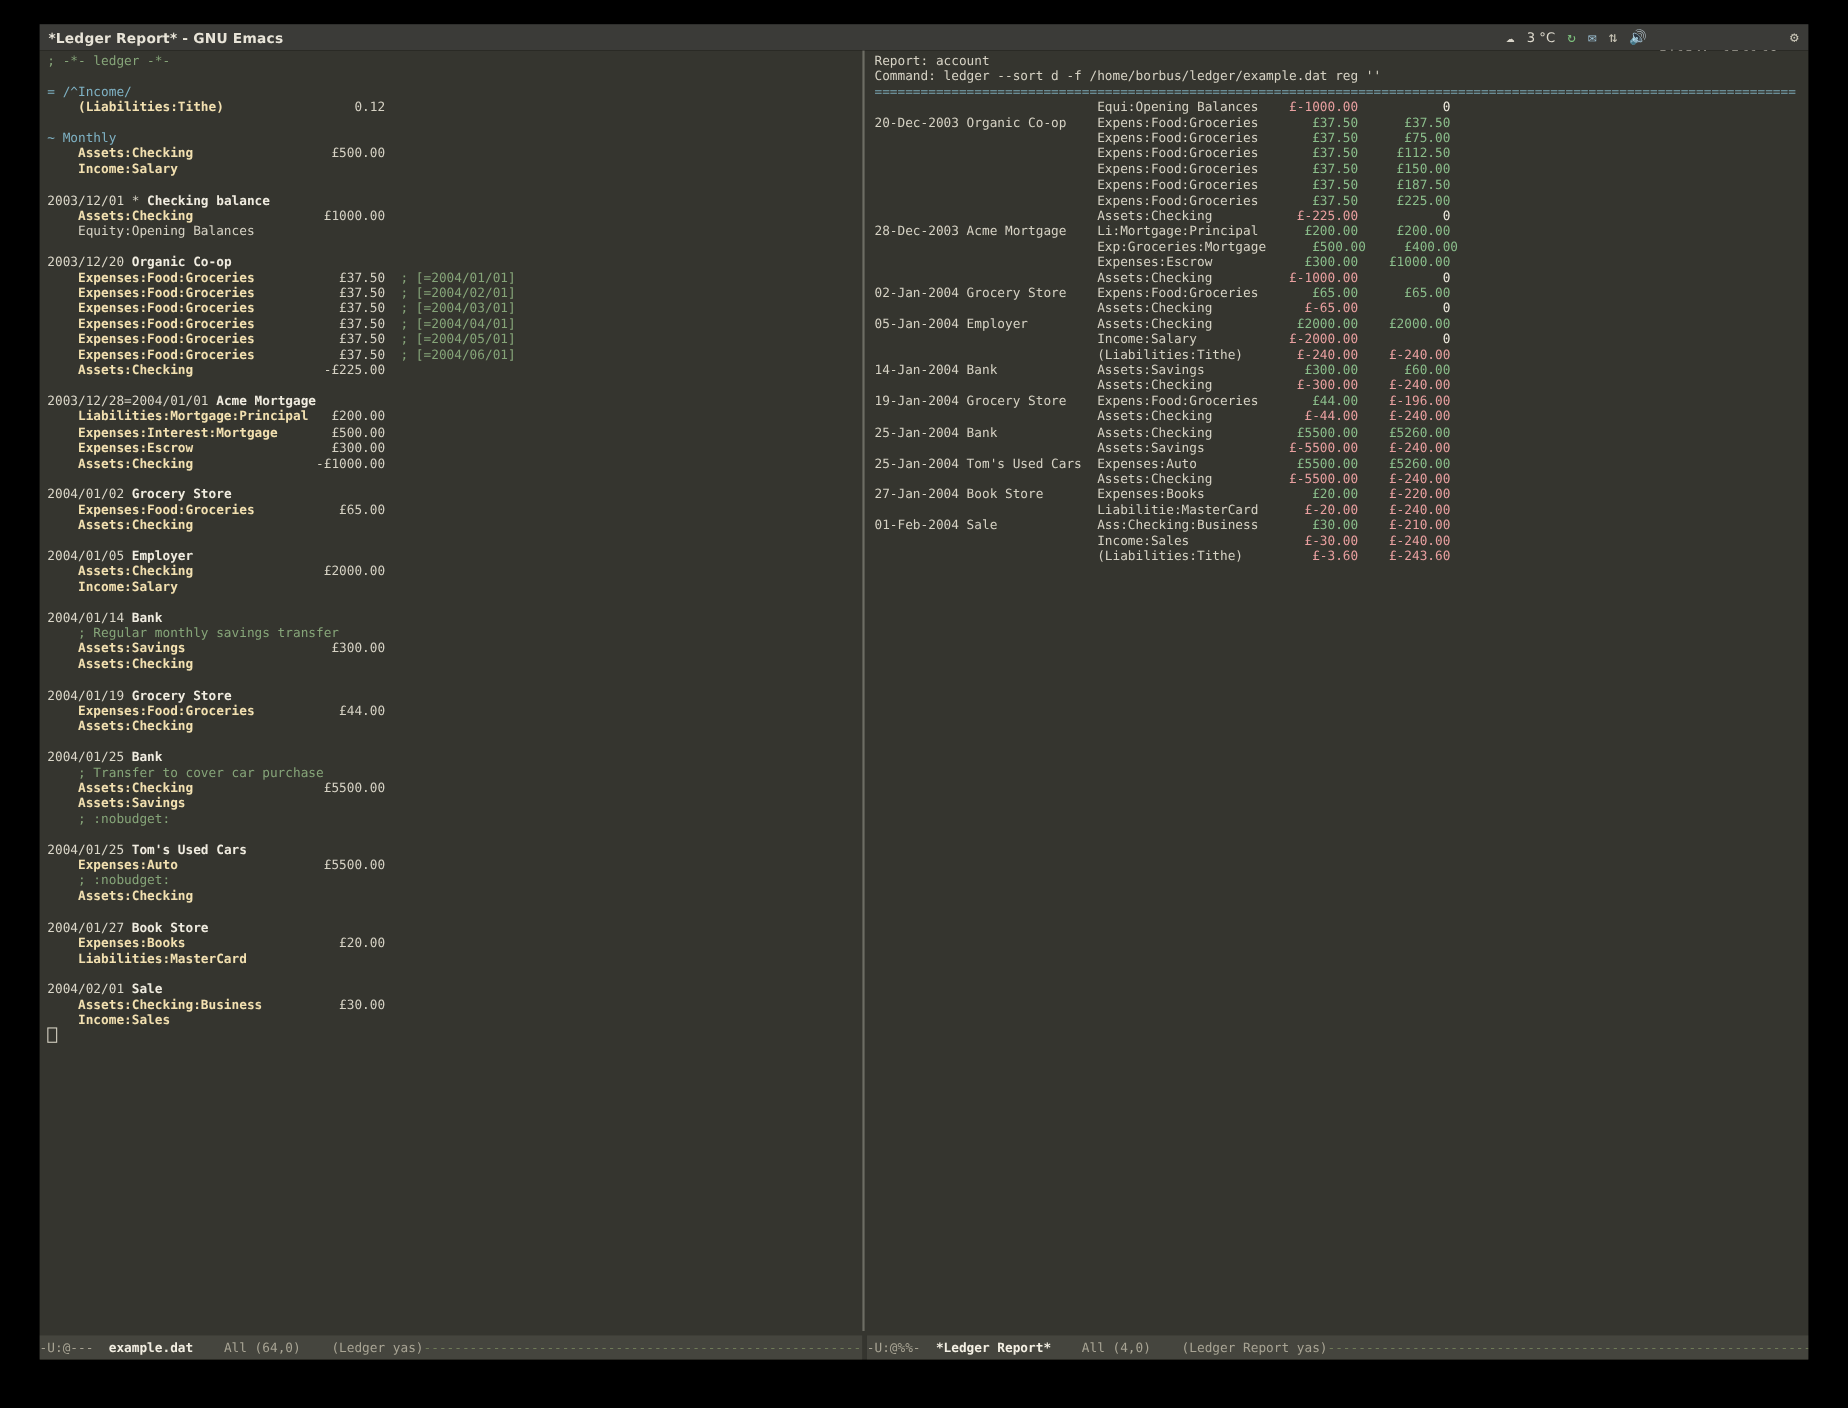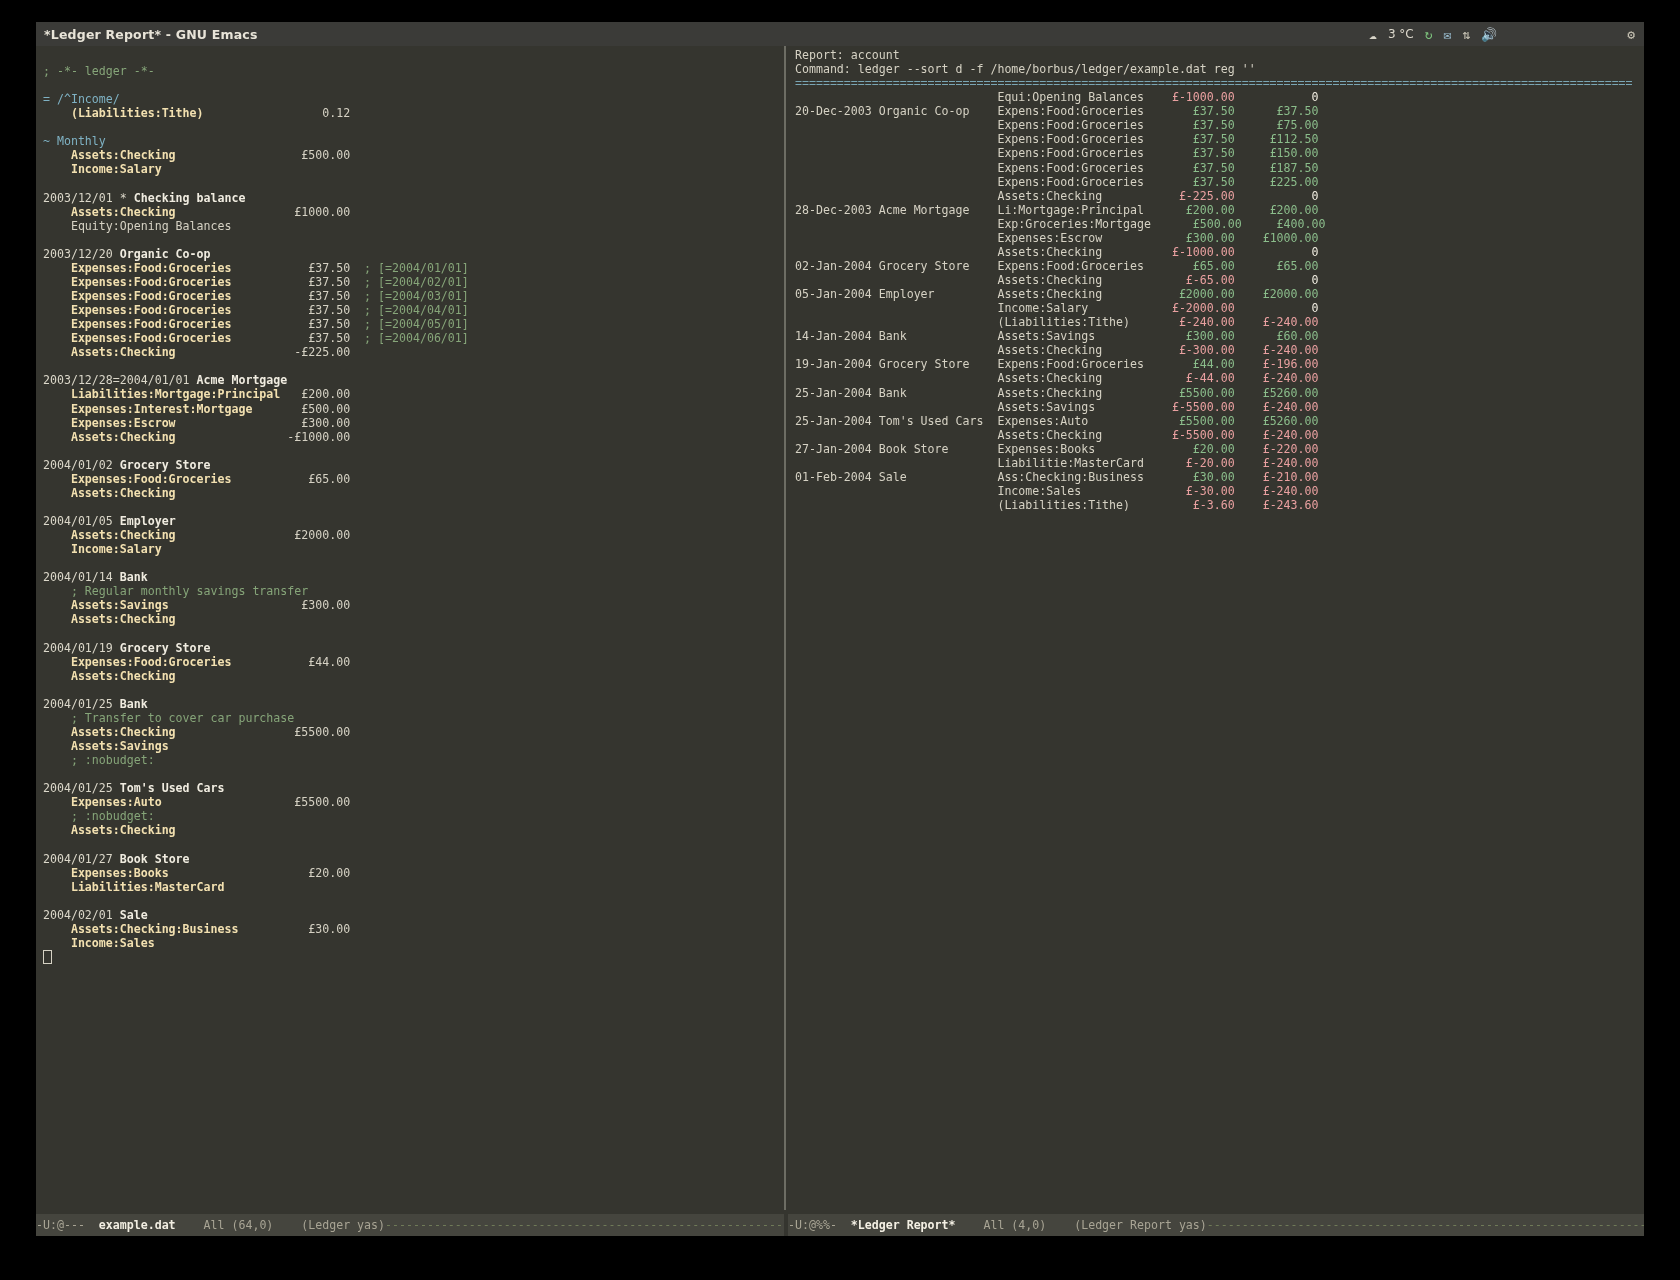--- a/index.html
+++ b/index.html
@@ -14,21 +14,21 @@
                padding-left:8px;letter-spacing:.2px;}
   #tray{margin-left:auto;display:flex;align-items:center;gap:11px;padding-right:9px;color:#d8d4c8;}
   .tray-ico{font-size:13px;line-height:1;display:inline-block;}
   #tray .temp{font-family:"DejaVu Sans",sans-serif;font-size:12px;color:#ddd9cd;}
   #clock{font-family:"DejaVu Sans",sans-serif;font-size:11px;color:#ece8dc;margin-top:32px;}
 
   
   #emacs{position:absolute;left:36px;top:46px;width:1608px;height:1190px;background:#35352f;}
 
   .pane{position:absolute;top:0;bottom:0;overflow:hidden;}
-  #pane-left{left:0;width:748px;margin-top:16px;}
+  #pane-left{left:0;width:748px;}
   #divider{position:absolute;left:748px;top:0;bottom:26px;width:2px;background:#6d6d64;}
   #pane-right{left:752px;right:0;text-decoration:underline;}
 
   .buf{position:absolute;left:0;right:0;top:0;bottom:26px;padding:2px 0 0 0;}
 
   .ln{height:14.07px;line-height:14.07px;font-size:11.6px;white-space:pre;color:#d6d2c4;}
 
   
   .c-date      {color:#dcd8ca;}
   .c-payee     {color:#f0ece0;font-weight:bold;}

